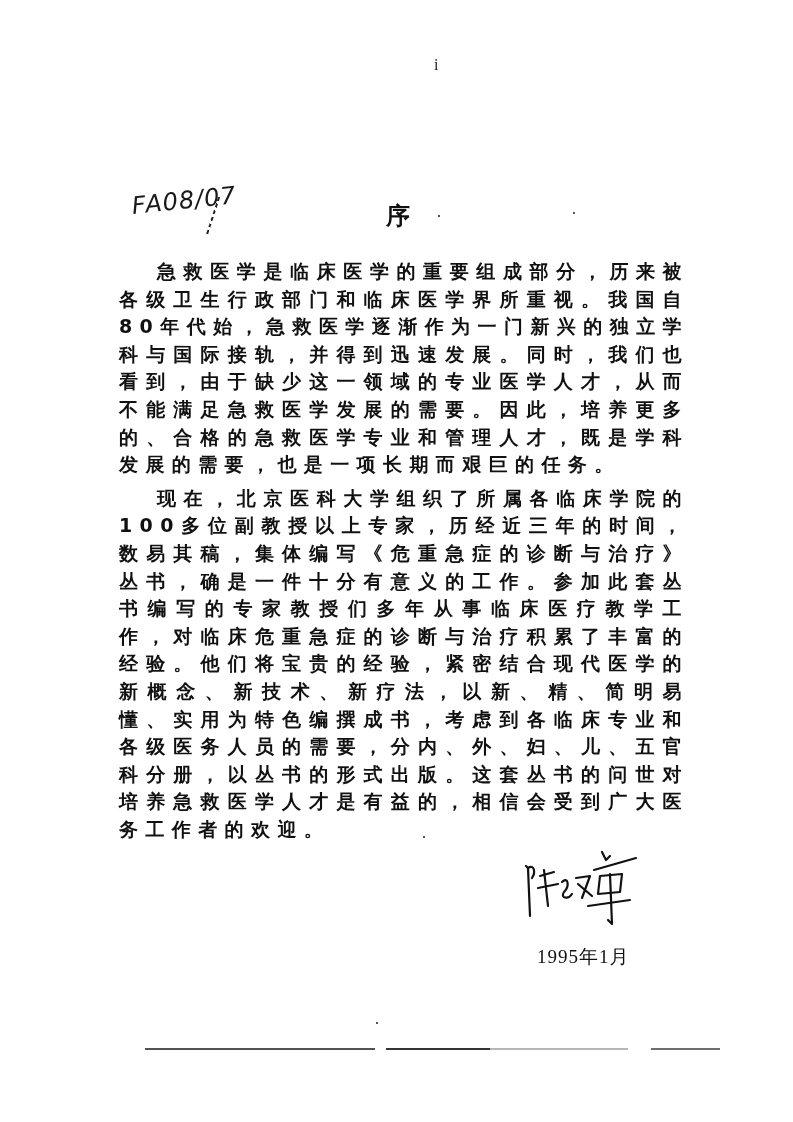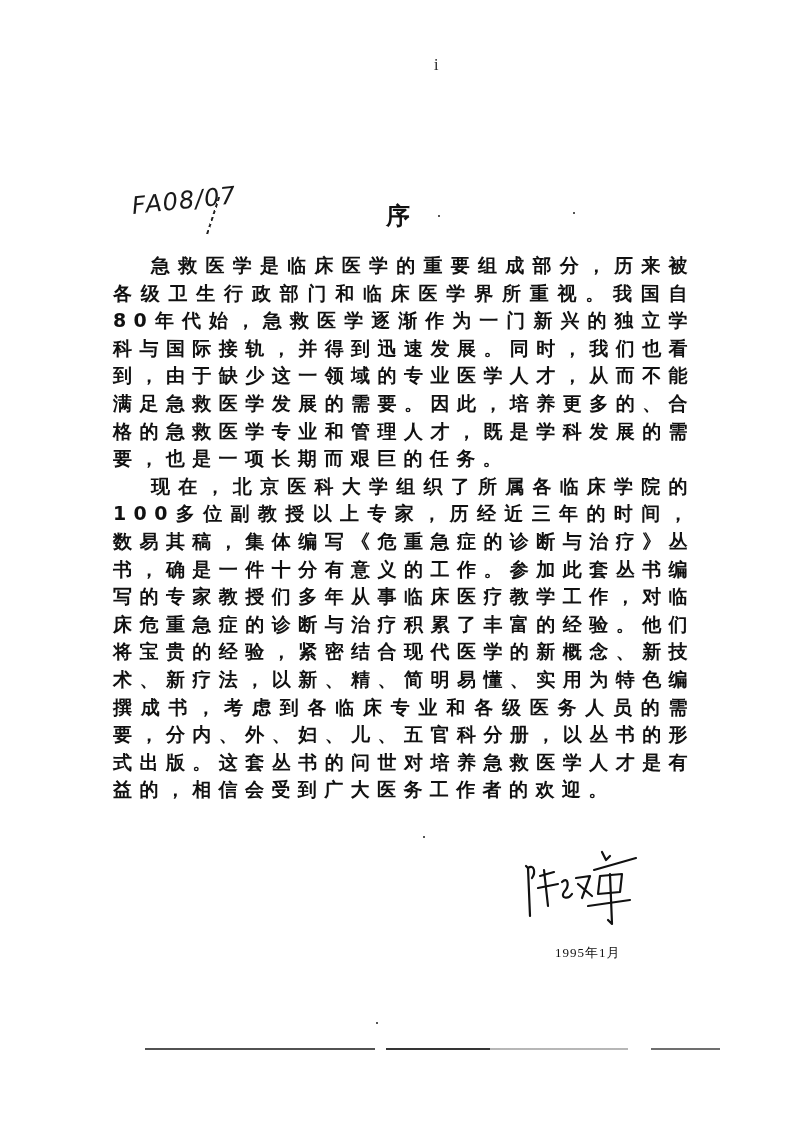--- a/index.html
+++ b/index.html
@@ -59,35 +59,35 @@
       width: 582px;
       font-size: 19px;
       line-height: 27.6px;
       font-weight: bold;
       font-family: "DejaVu Sans", sans-serif;
       letter-spacing: 7.4px;
       text-align: justify;
       margin: 0;
     }
     .body-text p {
-      margin: 0;
+      margin: 6px;
       text-indent: 2em;
     }
     .signature {
       position: absolute;
       left: 518px;
       top: 846px;
       width: 130px;
       height: 90px;
     }
     .date-line {
       position: absolute;
-      left: 555px;
+      left: 537px;
       top: 944px;
-      font-size: 13px;
+      font-size: 19px;
       font-family: "Liberation Serif", serif;
       letter-spacing: 1px;
     }
     .footer-rule {
       position: absolute;
       left: 145px;
       top: 1048px;
       width: 575px;
       height: 2px;
       background: linear-gradient(to right,

